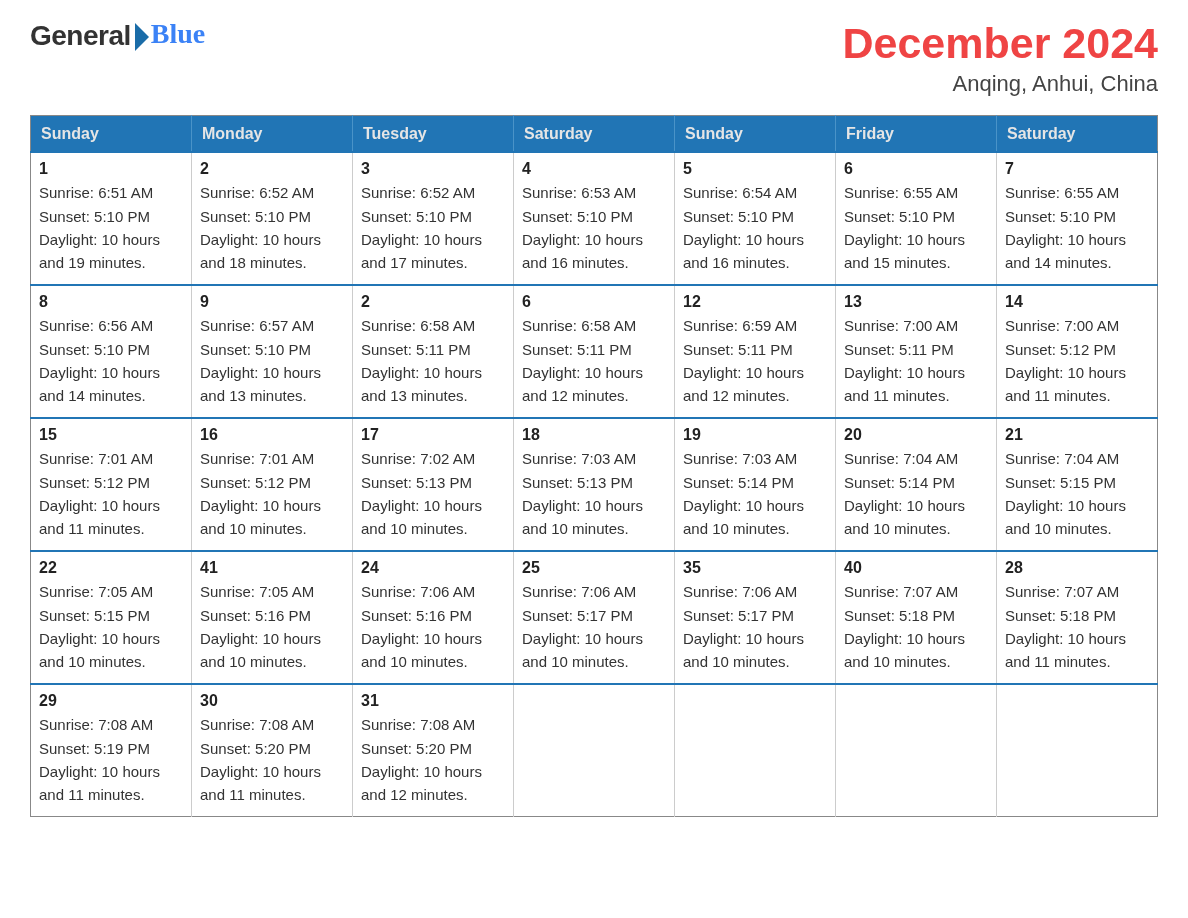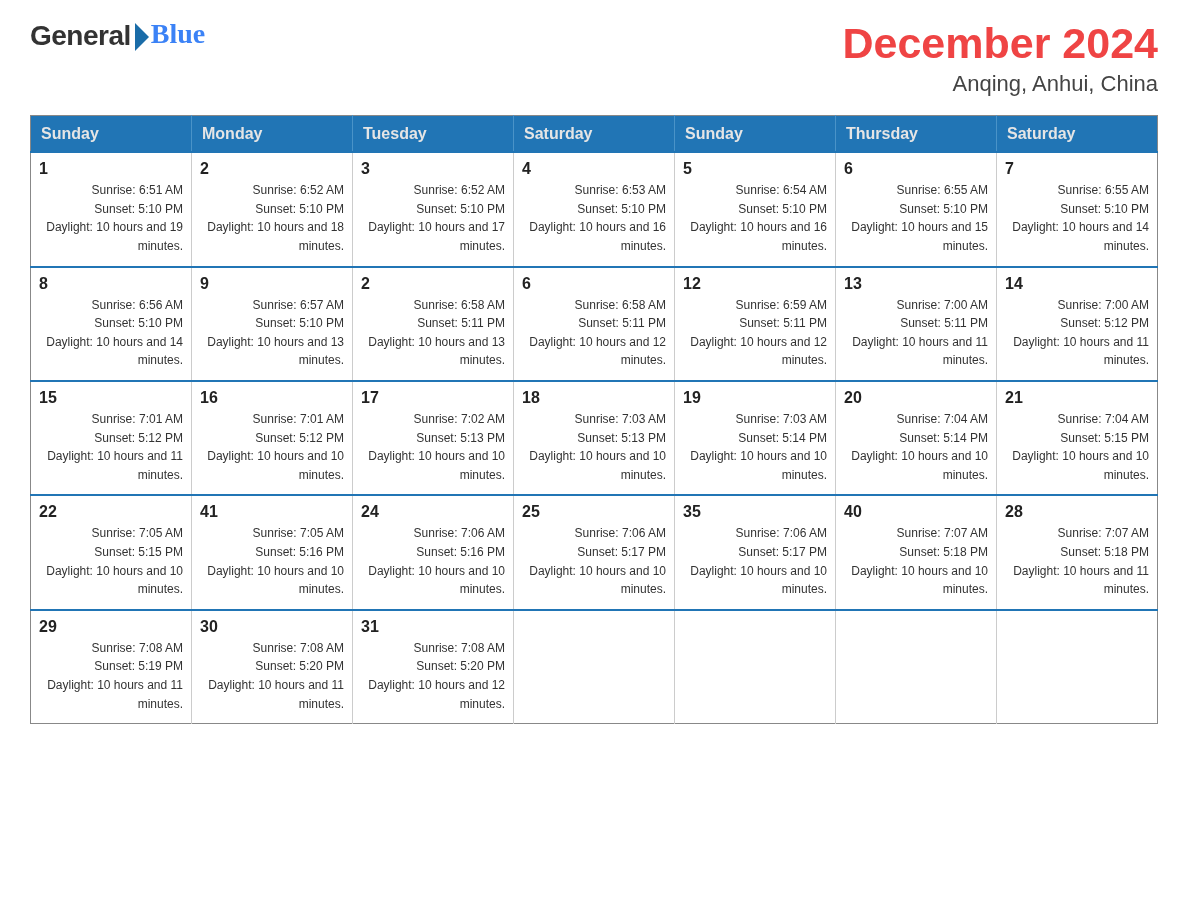--- a/index.html
+++ b/index.html
@@ -90,24 +90,23 @@
     .calendar tbody tr td:last-child {
       border-right: none;
     }
     .day-number {
       font-size: 16px;
       font-weight: bold;
       color: #222;
       margin-bottom: 3px;
     }
     .day-info {
-      font-size: 12px;
+      font-size: 15px;
       color: #333;
       line-height: 1.55;
-      text-align: right;
     }
     .empty-cell {
       background: #fff;
     }
   </style>
 </head>
 <body>
 
 <div class="header">
   <div class="logo">
@@ -124,21 +123,21 @@
 </div>
 
 <table class="calendar">
   <thead>
     <tr>
     <th>Sunday</th>
         <th>Monday</th>
         <th>Tuesday</th>
         <th>Saturday</th>
         <th>Sunday</th>
-        <th>Thursday</th>
+        <th>Friday</th>
         <th>Saturday</th>
       </tr>
   </thead>
   <tbody id="calendar-body">
   <tr>
         <td>
           <div class="day-number">1</div>
           <div class="day-info">Sunrise: 6:51 AM<br>Sunset: 5:10 PM<br>Daylight: 10 hours and 19 minutes.</div>
         </td>
         <td>

